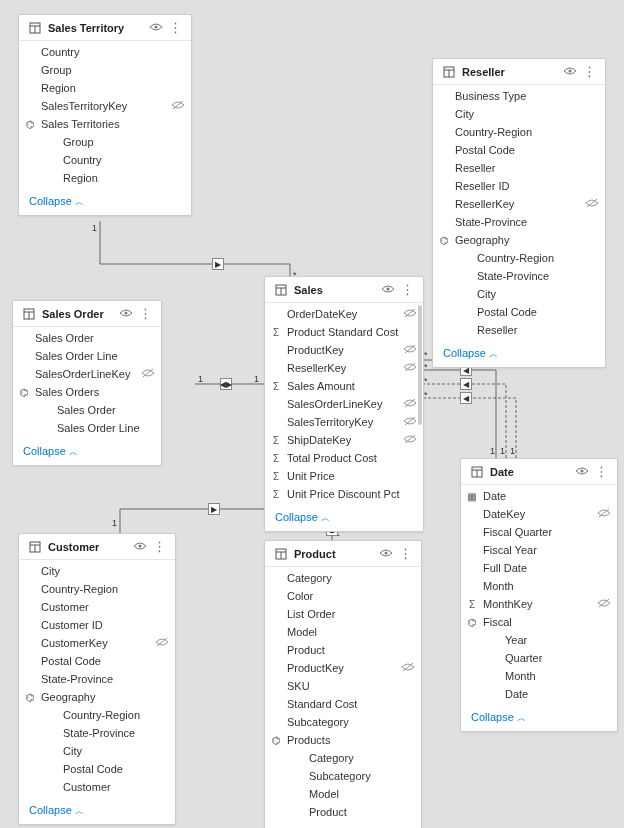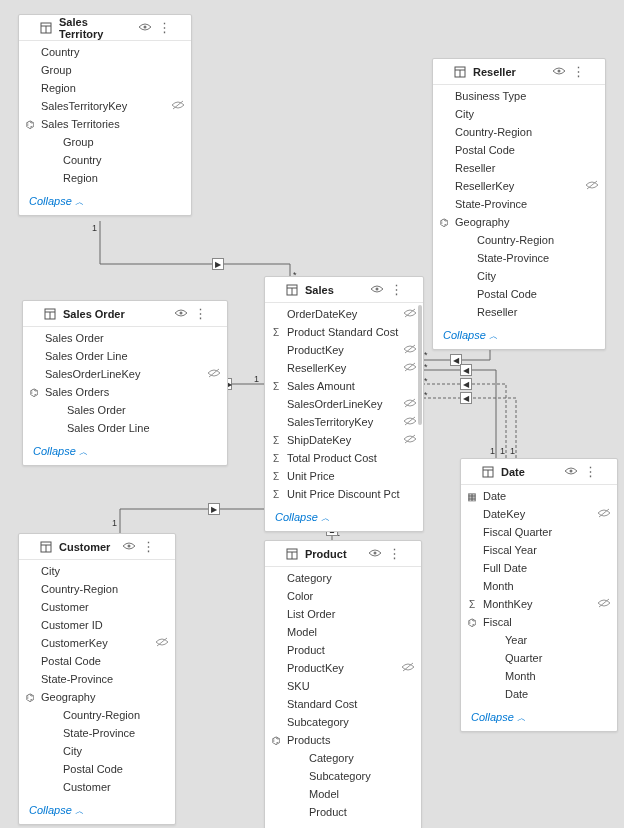--- a/index.html
+++ b/index.html
@@ -24,21 +24,21 @@
     position: absolute;
     background: #fff;
     border: 1px solid #ccc;
     border-radius: 2px;
     box-shadow: 0 1px 2px rgba(0,0,0,0.08);
   }
   .tbl-header {
     display: flex;
     align-items: center;
     height: 26px;
-    padding: 0 20px;
+    padding: 0 9px;
     border-bottom: 1px solid #e5e5e5;
     gap: 6px;
   }
   .tbl-header .t-icon {
     width: 14px; height: 14px;
     display:flex;align-items:center;justify-content:center;
     color:#555;
   }
   .tbl-header .t-title {
     flex: 1;
@@ -72,21 +72,20 @@
     white-space: nowrap;
     overflow: hidden;
     text-overflow: ellipsis;
   }
   .fld .f-hidden {
     color: #888;
   }
   .fld.indent-1 { padding-left: 26px; }
   .tbl-footer {
     padding: 4px 10px 6px 10px;
-    font-style: italic;
   }
   .collapse-link {
     color: #0078d4;
     font-size: 11px;
     cursor: pointer;
   }
   .collapse-link .chev { font-size: 9px; }
   .scroll-track {
     position:absolute; right:1px; top:28px; width:4px; height:170px;
     background:transparent;
@@ -244,20 +243,24 @@
       <div class="fld">
         <span class="f-ic"></span>
         <span class="f-lbl">Postal Code</span>
       </div>
       <div class="fld">
         <span class="f-ic"></span>
         <span class="f-lbl">Reseller</span>
       </div>
       <div class="fld">
         <span class="f-ic"></span>
+        <span class="f-lbl">Reseller ID</span>
+      </div>
+      <div class="fld">
+        <span class="f-ic"></span>
         <span class="f-lbl">ResellerKey</span>
         <span class="f-hidden"><svg width="14" height="10" viewBox="0 0 14 10">
             <path d="M1 5 Q7 -1 13 5 Q7 11 1 5" fill="none" stroke="#999" stroke-width="1"></path>
             <line x1="2" y1="9" x2="12" y2="1" stroke="#999" stroke-width="1"></line>
           </svg></span>
       </div>
       <div class="fld">
         <span class="f-ic"></span>
         <span class="f-lbl">State-Province</span>
       </div>
@@ -281,21 +284,21 @@
         <span class="f-ic"></span>
         <span class="f-lbl">Postal Code</span>
       </div>
       <div class="fld indent-1">
         <span class="f-ic"></span>
         <span class="f-lbl">Reseller</span>
       </div>
     </div>
     <div class="tbl-footer"><span class="collapse-link"><span>Collapse</span> <span class="chev">︿</span></span></div>
   </div>
-<div class="tbl" id="tbl-sales_order" style="left:22px;top:300px;width:206px;">
+<div class="tbl" id="tbl-sales_order" style="left:12px;top:300px;width:150px;">
     <div class="tbl-header">
       <span class="t-icon">
         <svg width="12" height="12" viewBox="0 0 12 12">
           <rect x="1" y="1" width="10" height="10" fill="none" stroke="#555"></rect>
           <line x1="1" y1="4" x2="11" y2="4" stroke="#555"></line>
           <line x1="6" y1="4" x2="6" y2="11" stroke="#555"></line>
         </svg>
       </span>
       <span class="t-title">Sales Order</span>
       <span class="eye"><svg width="14" height="10" viewBox="0 0 14 10">

